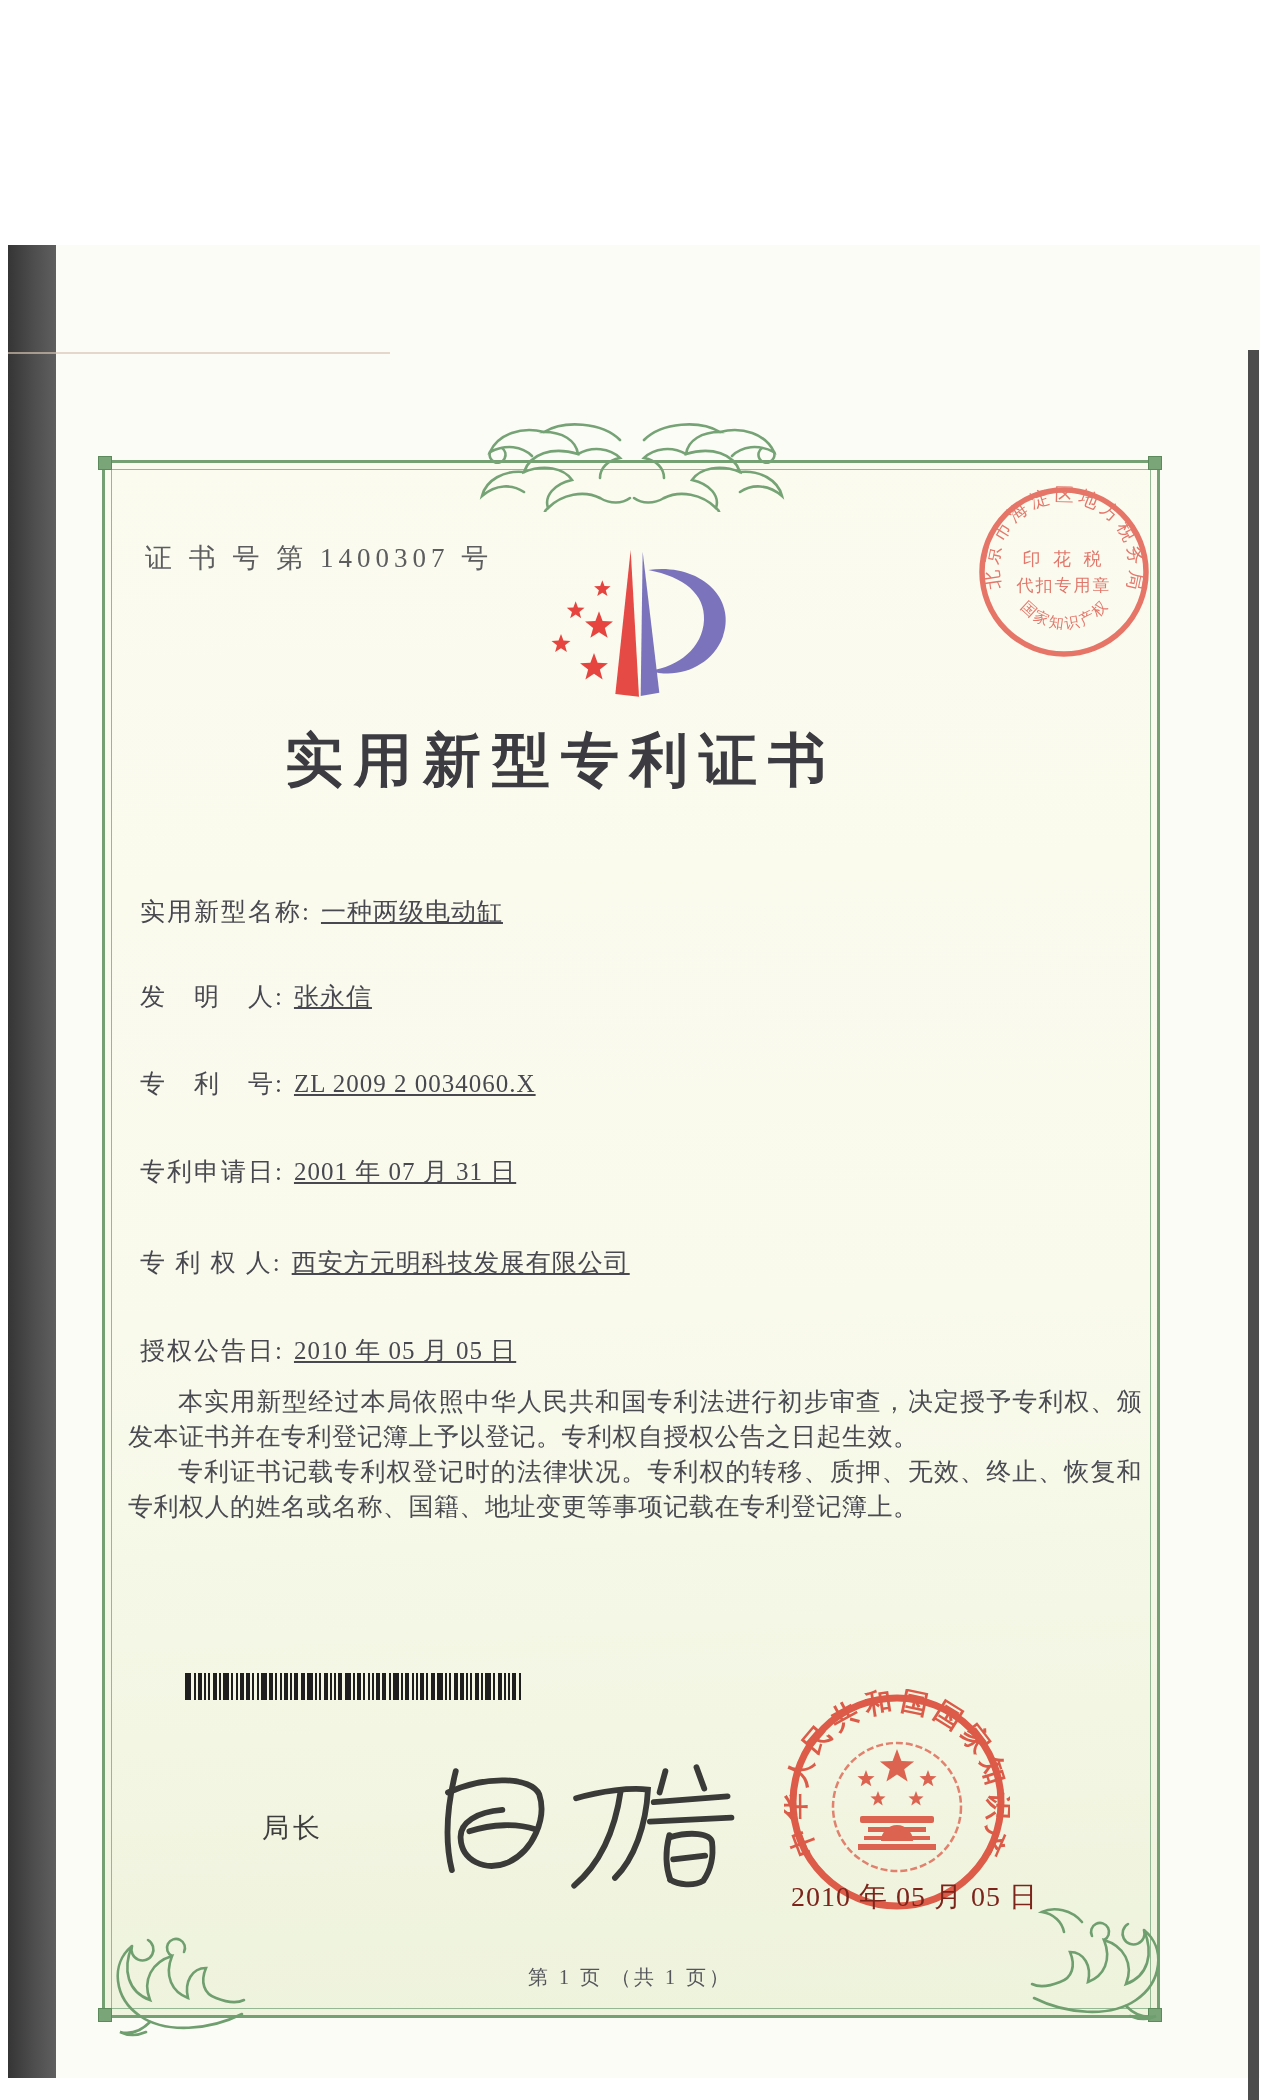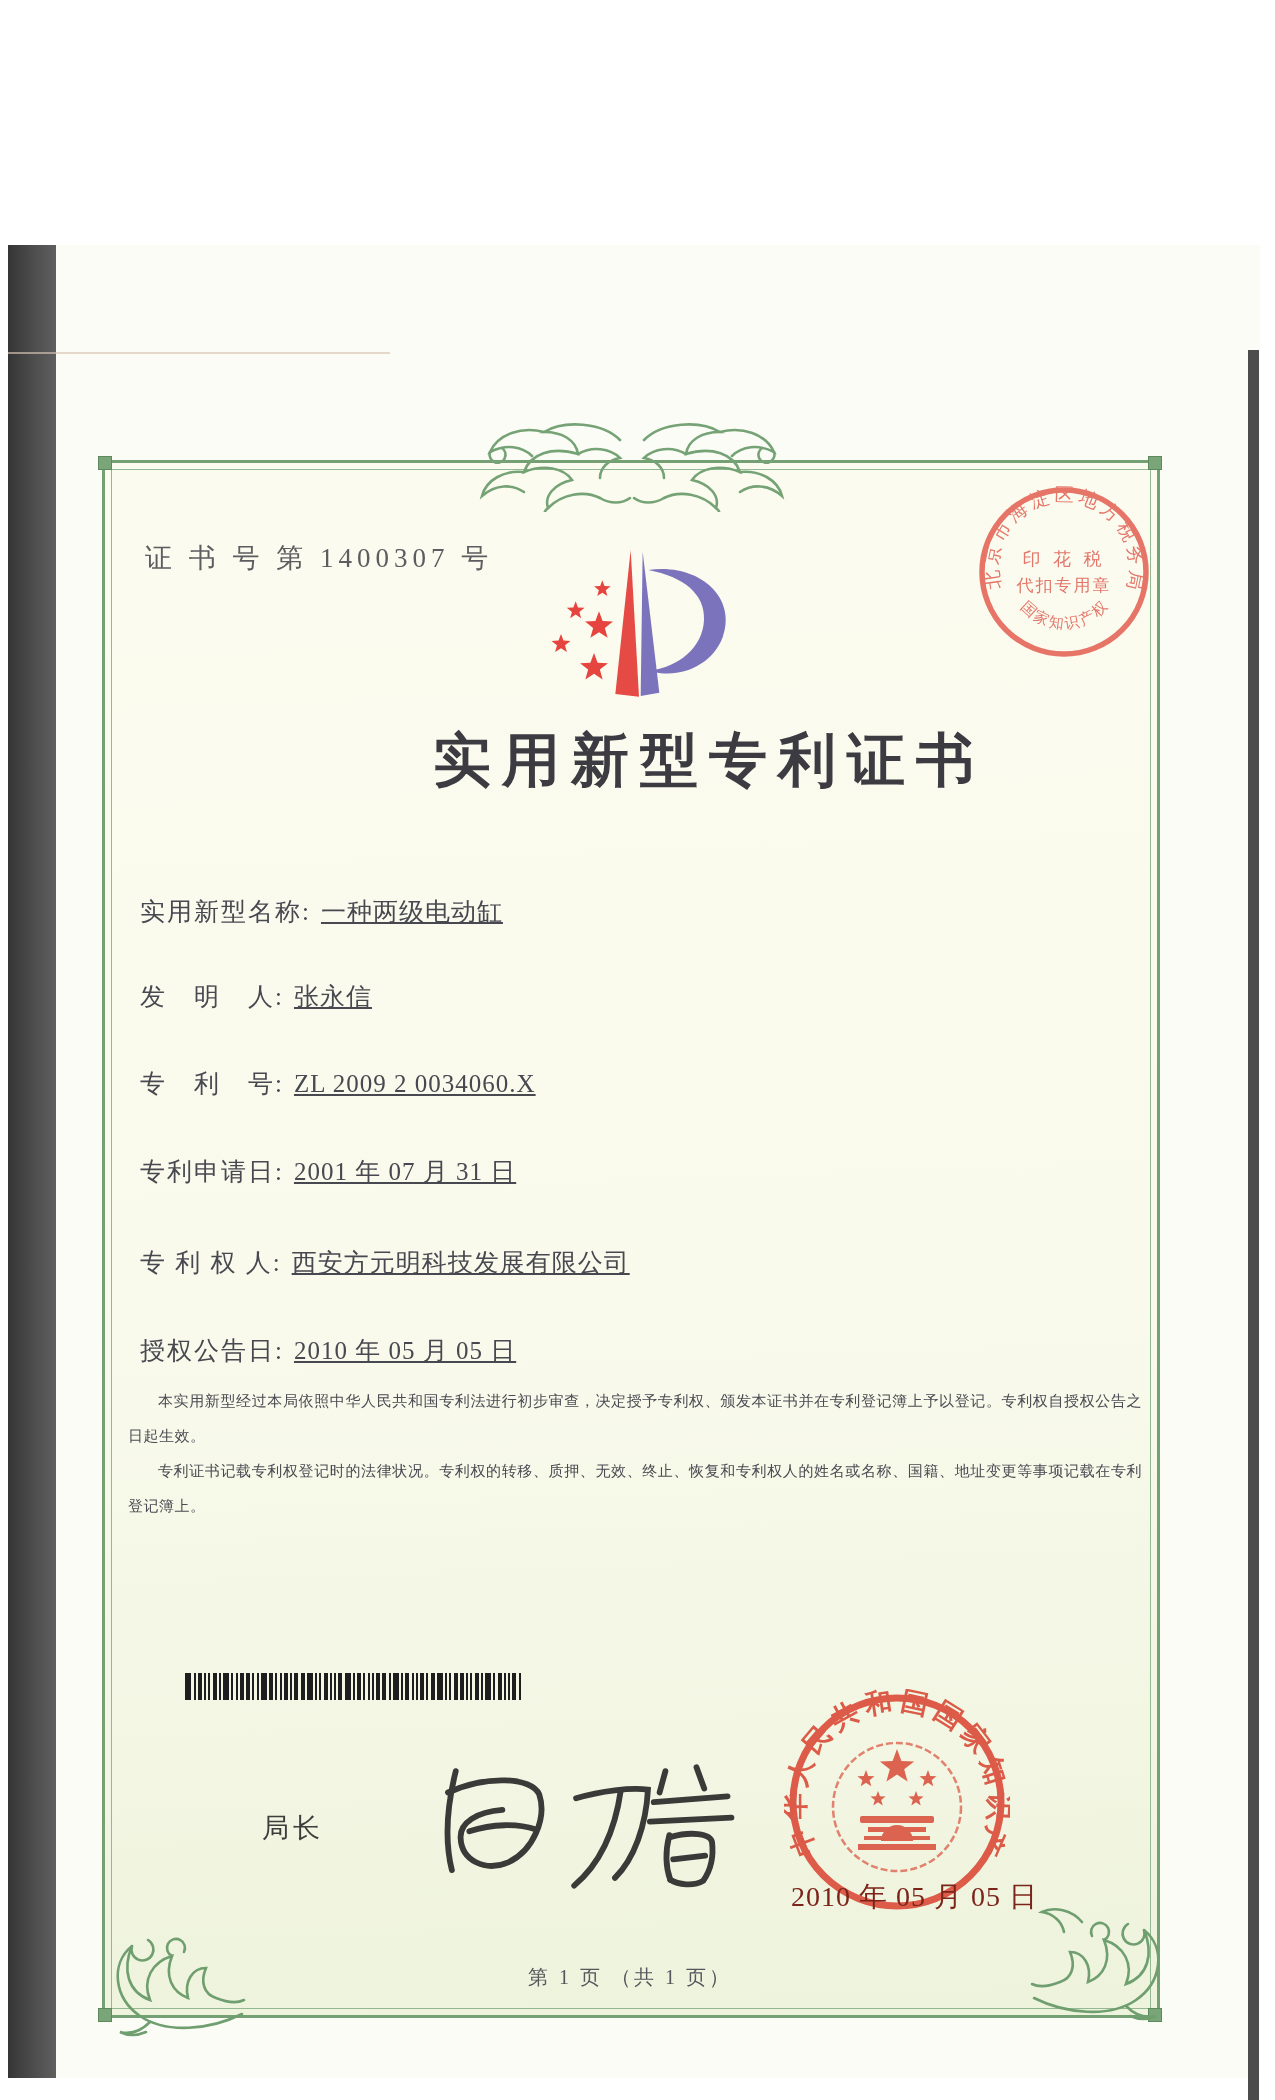--- a/index.html
+++ b/index.html
@@ -17,26 +17,26 @@
   
   .cert-border{left:102px;top:460px;width:1058px;height:1558px;
     border:3px solid #74a074;
     background:linear-gradient(178deg,#fbfbef 0%,#f9faec 55%,#eef3dc 100%);
     box-sizing:border-box;}
   .cert-border::after{content:"";position:absolute;left:6px;top:6px;right:6px;bottom:6px;
     border:1.5px solid #94b894;}
   .corner-sq{width:12px;height:12px;background:#79a579;border:1px solid #5c8a5c;}
   
   .cert-no{left:145px;top:540px;font-size:27px;letter-spacing:5px;color:#5d5d60;}
-  .title{left:285px;top:722px;width:700px;text-align:right;font-size:58px;font-weight:bold;
+  .title{left:285px;top:722px;width:700px;text-align:left;font-size:58px;font-weight:bold;
     letter-spacing:11px;color:#3b3b41;}
   .field{left:140px;font-size:25px;color:#484850;letter-spacing:1px;white-space:nowrap;}
   .field .lbl{letter-spacing:2px;}
   .field .val{margin-left:10px;text-decoration:underline;}
-  .body-text{left:128px;top:1384px;width:1014px;font-size:15px;line-height:35px;
+  .body-text{left:128px;top:1384px;width:1014px;font-size:25px;line-height:35px;
     color:#4a4a52;text-align:justify;letter-spacing:.5px;}
   .body-text p{margin:0;text-indent:2em;}
   .barcode{left:185px;top:1673px;width:370px;height:27px;font-size:0;white-space:nowrap;overflow:hidden;}
   .barcode i{display:inline-block;height:100%;background:#1e1e1e;vertical-align:top;}
   .signer-label{left:262px;top:1810px;font-size:27px;letter-spacing:4px;color:#3d3d3d;
     font-family:"Liberation Sans","DejaVu Sans",sans-serif;}
   .seal-date{left:791px;top:1878px;width:260px;font-size:28px;color:#7c231a;letter-spacing:1px;
     font-weight:500;z-index:6;}
   .footer{left:330px;top:1964px;width:600px;text-align:center;font-size:20px;
     letter-spacing:3px;color:#55555c;}

